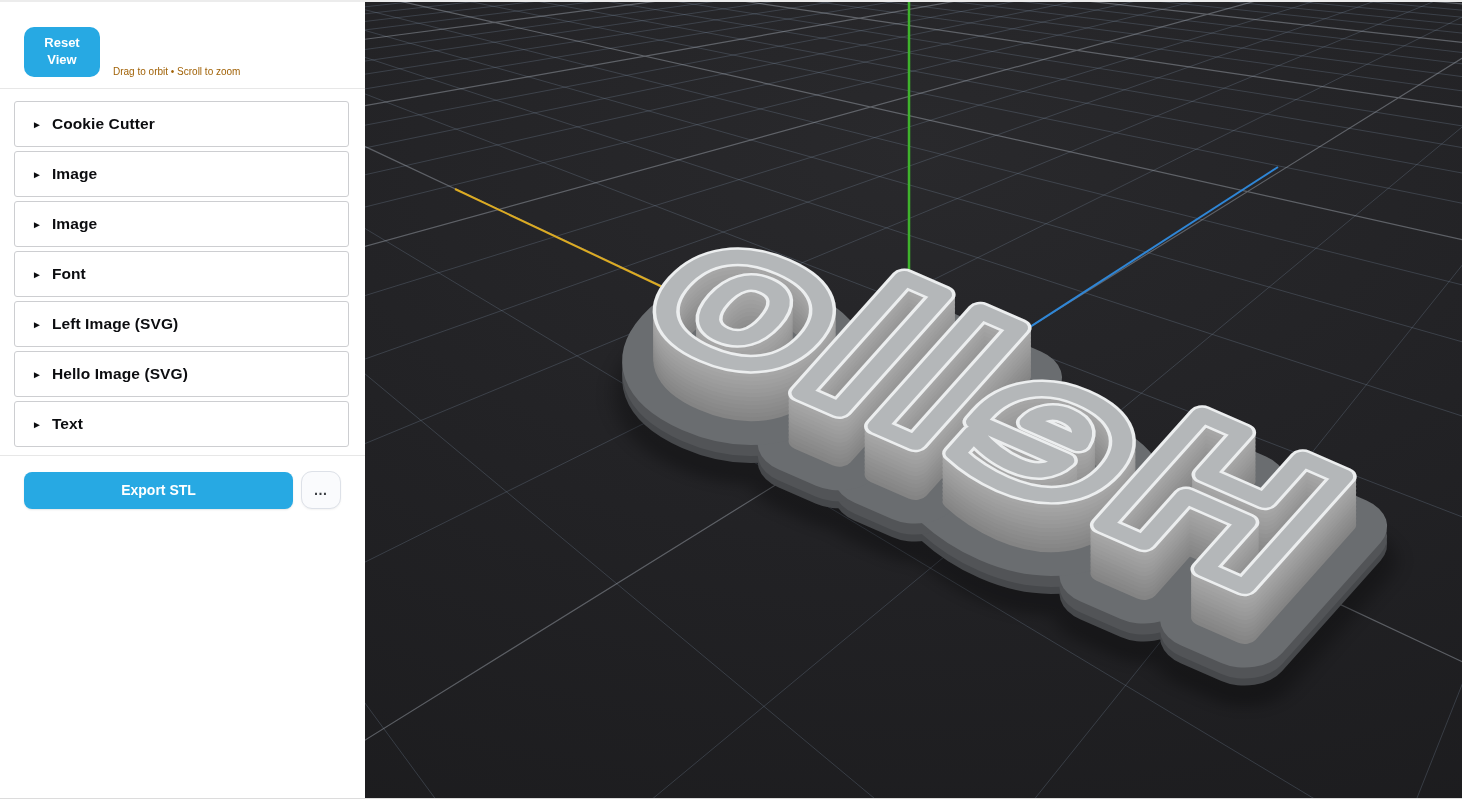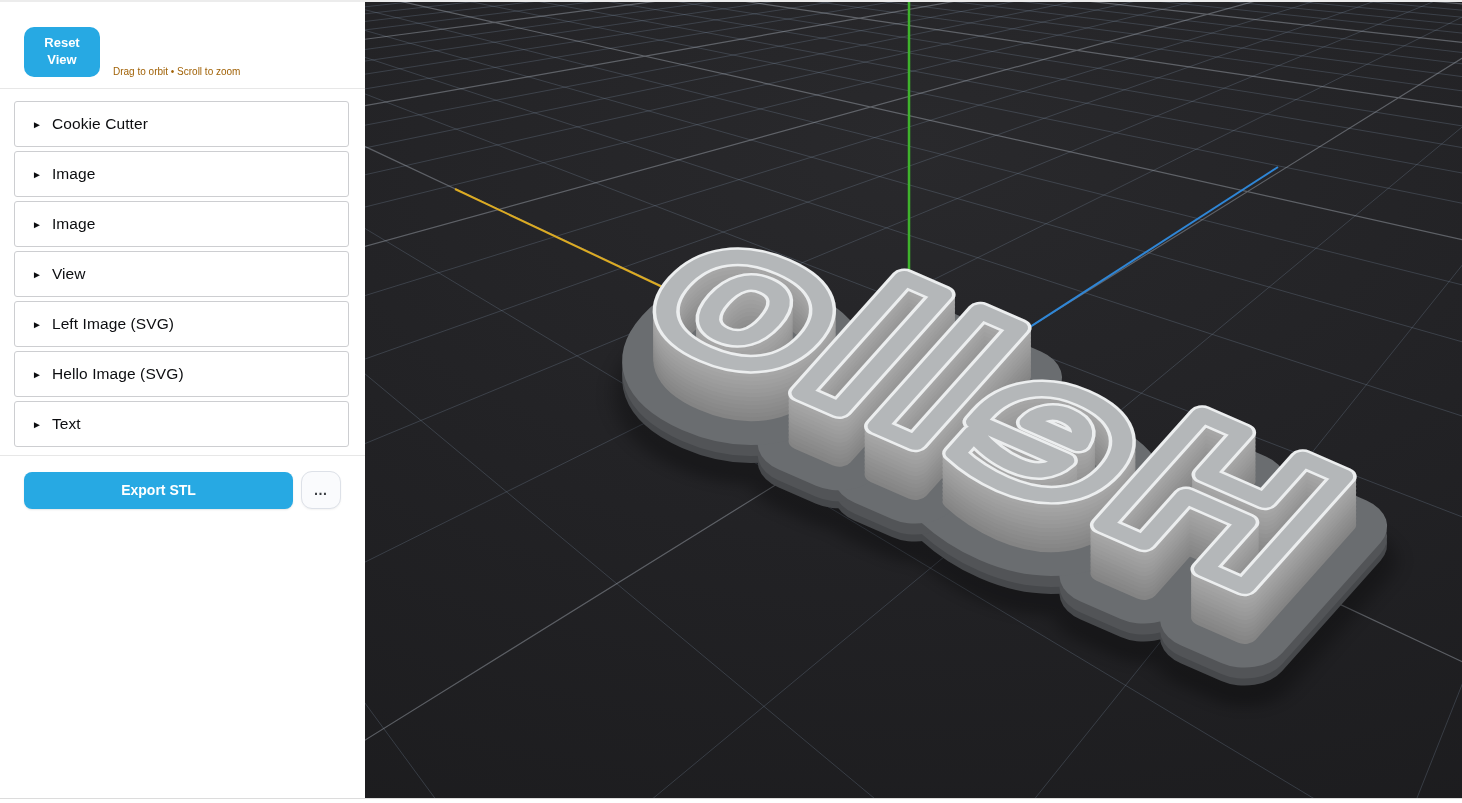--- a/index.html
+++ b/index.html
@@ -25,21 +25,21 @@
   .hint { color: #a16207; font-size: 10px; }
   .divider { border-bottom: 1px solid #e7e7e7; margin: 11px 0 0 0; }
   .sections { margin-top: 12px; }
   .section {
     height: 46px; margin: 0 16px 4px 14px;
     border: 1px solid #cdced1; border-radius: 3px;
     display: flex; align-items: center; padding-left: 17px;
     cursor: pointer; background: #fff;
   }
   .arrow { font-size: 10px; color: #0c0d10; margin-right: 10px; transform: translateY(-0.5px); }
-  .section-label { font-weight: normal; font-size: 15.5px; color: #0c0d10; letter-spacing: 0.1px; }
+  .section-label { font-weight: bold; font-size: 15.5px; color: #0c0d10; letter-spacing: 0.1px; }
   .footer-divider { border-bottom: 1px solid #e7e7e7; margin: 8px 0 0 0; }
   .sb-footer { display: flex; gap: 8px; padding: 15px 24px 0 24px; align-items: center; }
   .export-btn {
     flex: 1; height: 37px; border: none; border-radius: 8px;
     background: var(--accent, #29abe2); color: #fff; font-weight: bold;
     font-size: 14px; cursor: pointer; font-family: inherit;
     box-shadow: 0 1px 2px rgba(0,0,0,0.10);
   }
   .more-btn {
     width: 40px; height: 38px; border: 1px solid #dde1e8; border-radius: 11px;
@@ -76,21 +76,21 @@
         <div class="section">
           <span class="arrow">►</span>
           <span class="section-label">Image</span>
         </div>
         <div class="section">
           <span class="arrow">►</span>
           <span class="section-label">Image</span>
         </div>
         <div class="section">
           <span class="arrow">►</span>
-          <span class="section-label">View</span>
+          <span class="section-label">Font</span>
         </div>
         <div class="section">
           <span class="arrow">►</span>
           <span class="section-label">Left Image (SVG)</span>
         </div>
         <div class="section">
           <span class="arrow">►</span>
           <span class="section-label">Hello Image (SVG)</span>
         </div>
         <div class="section">

